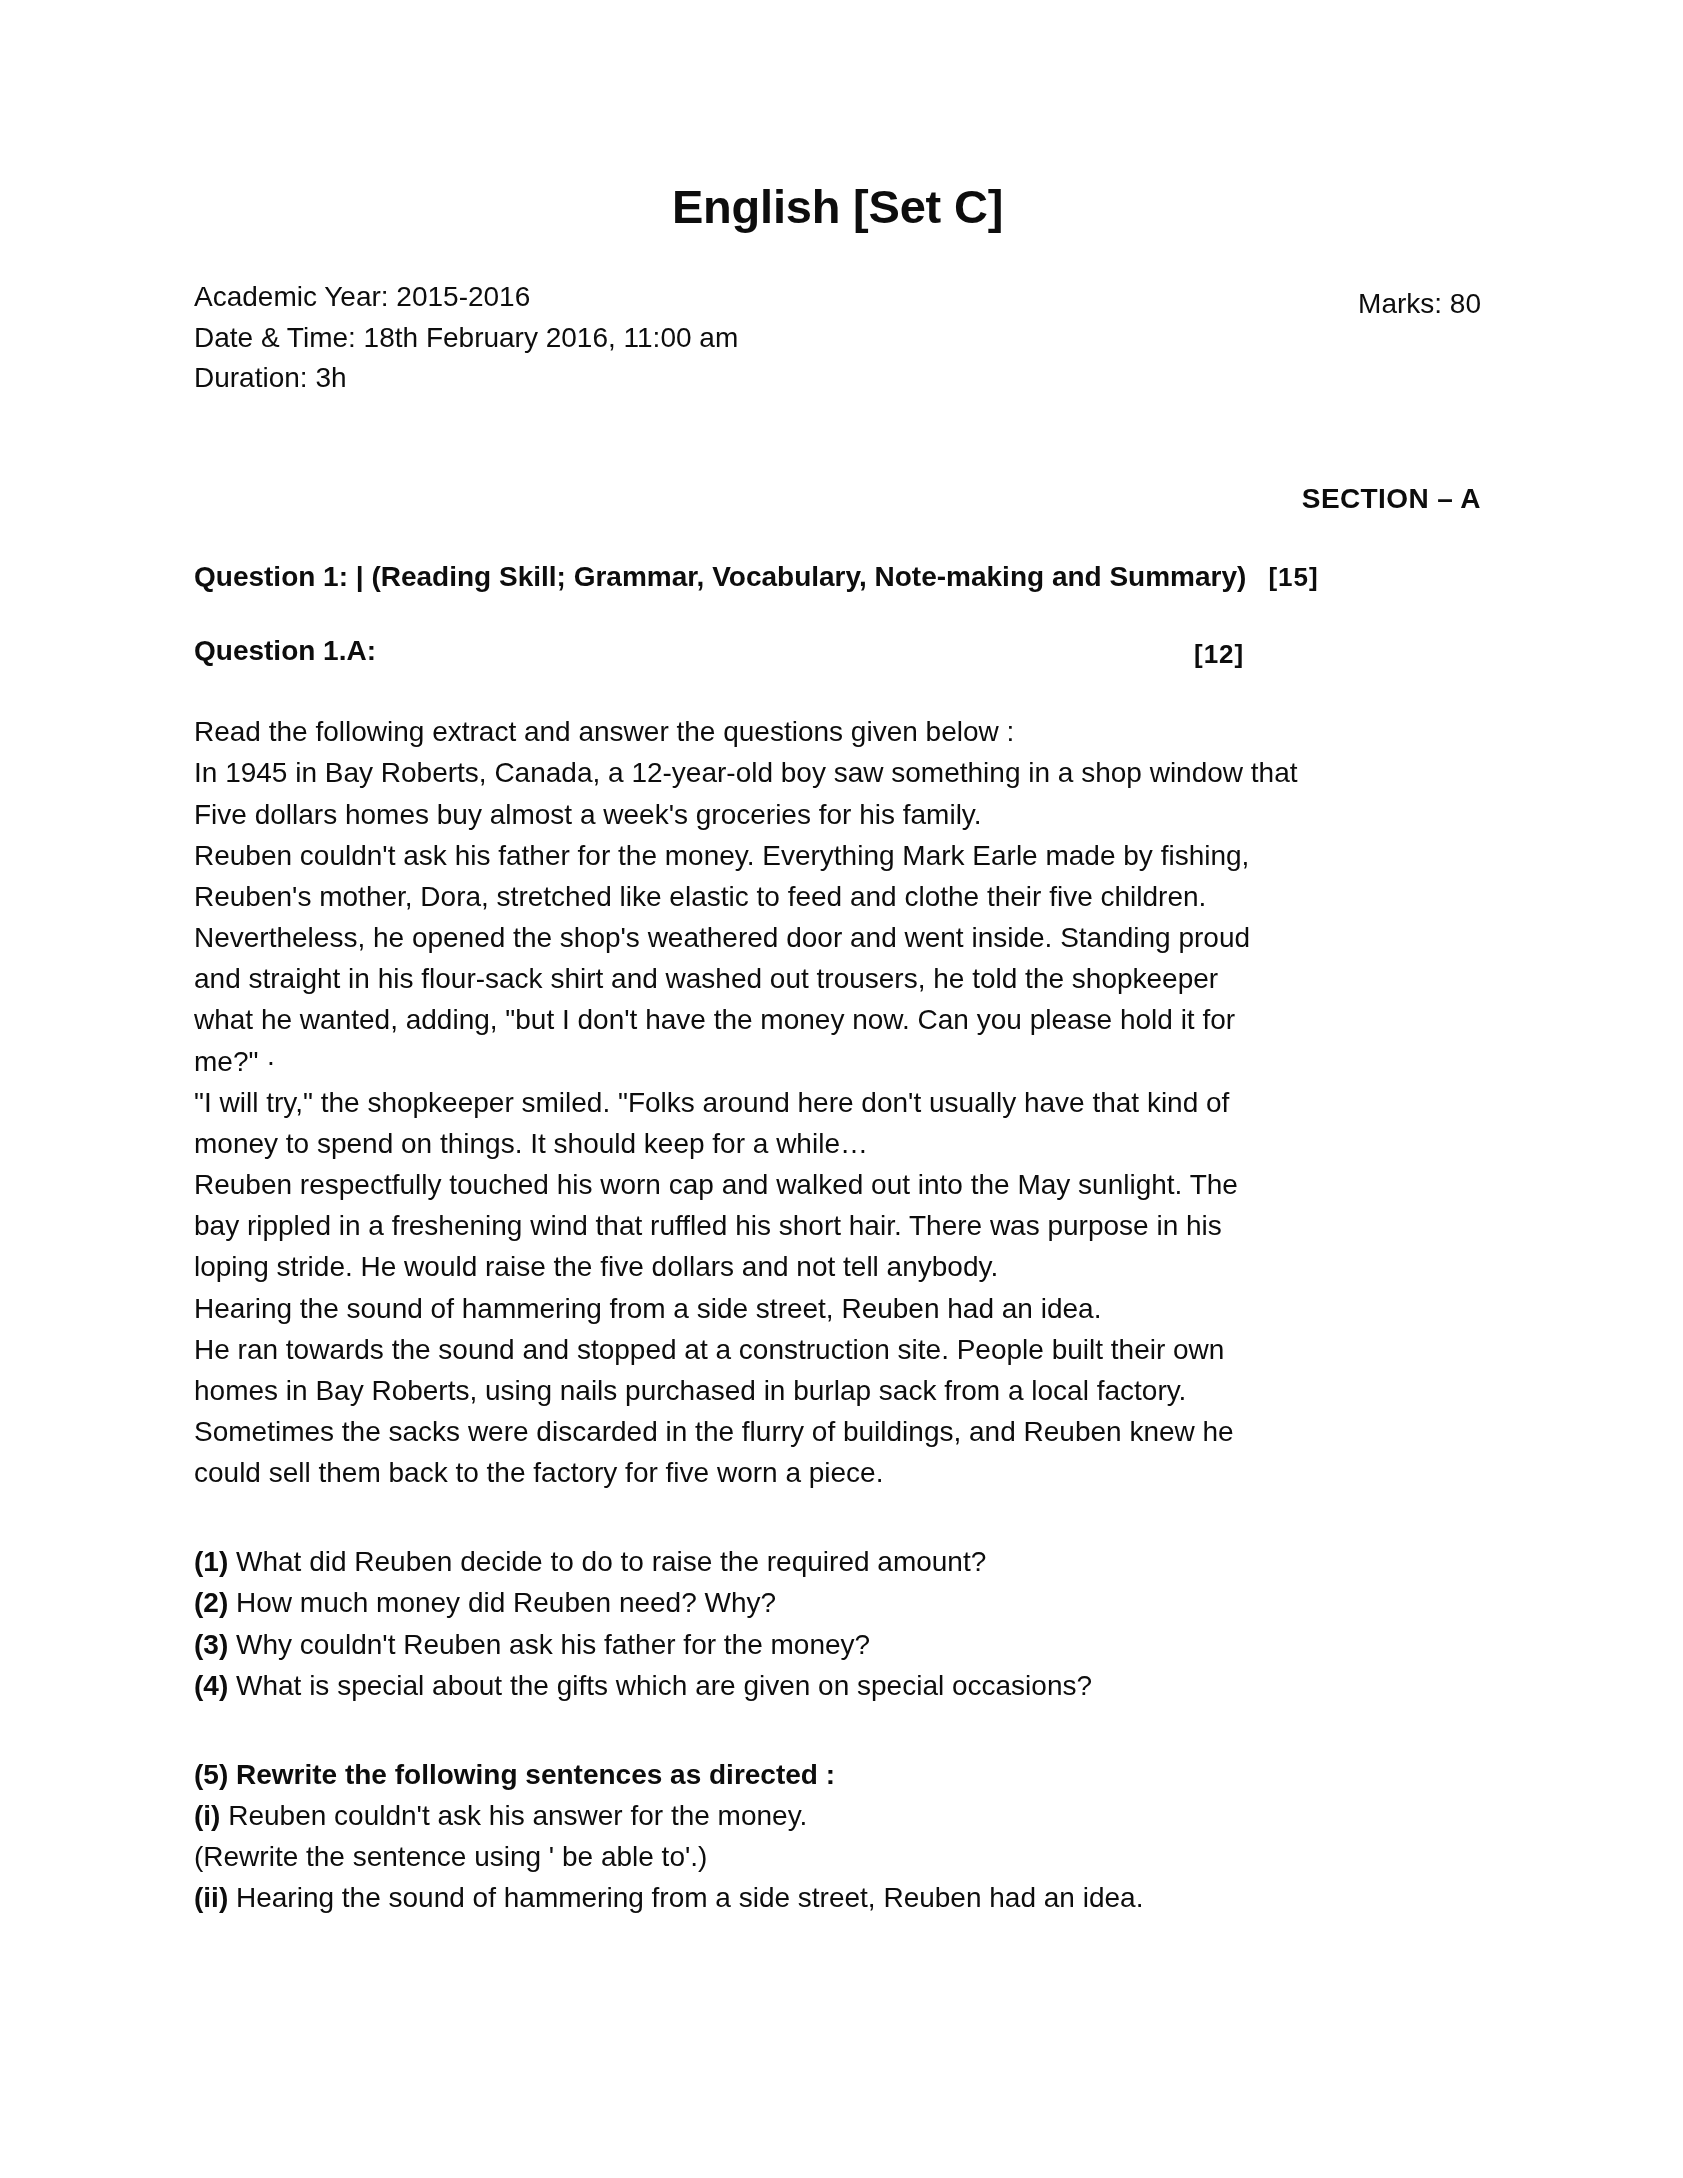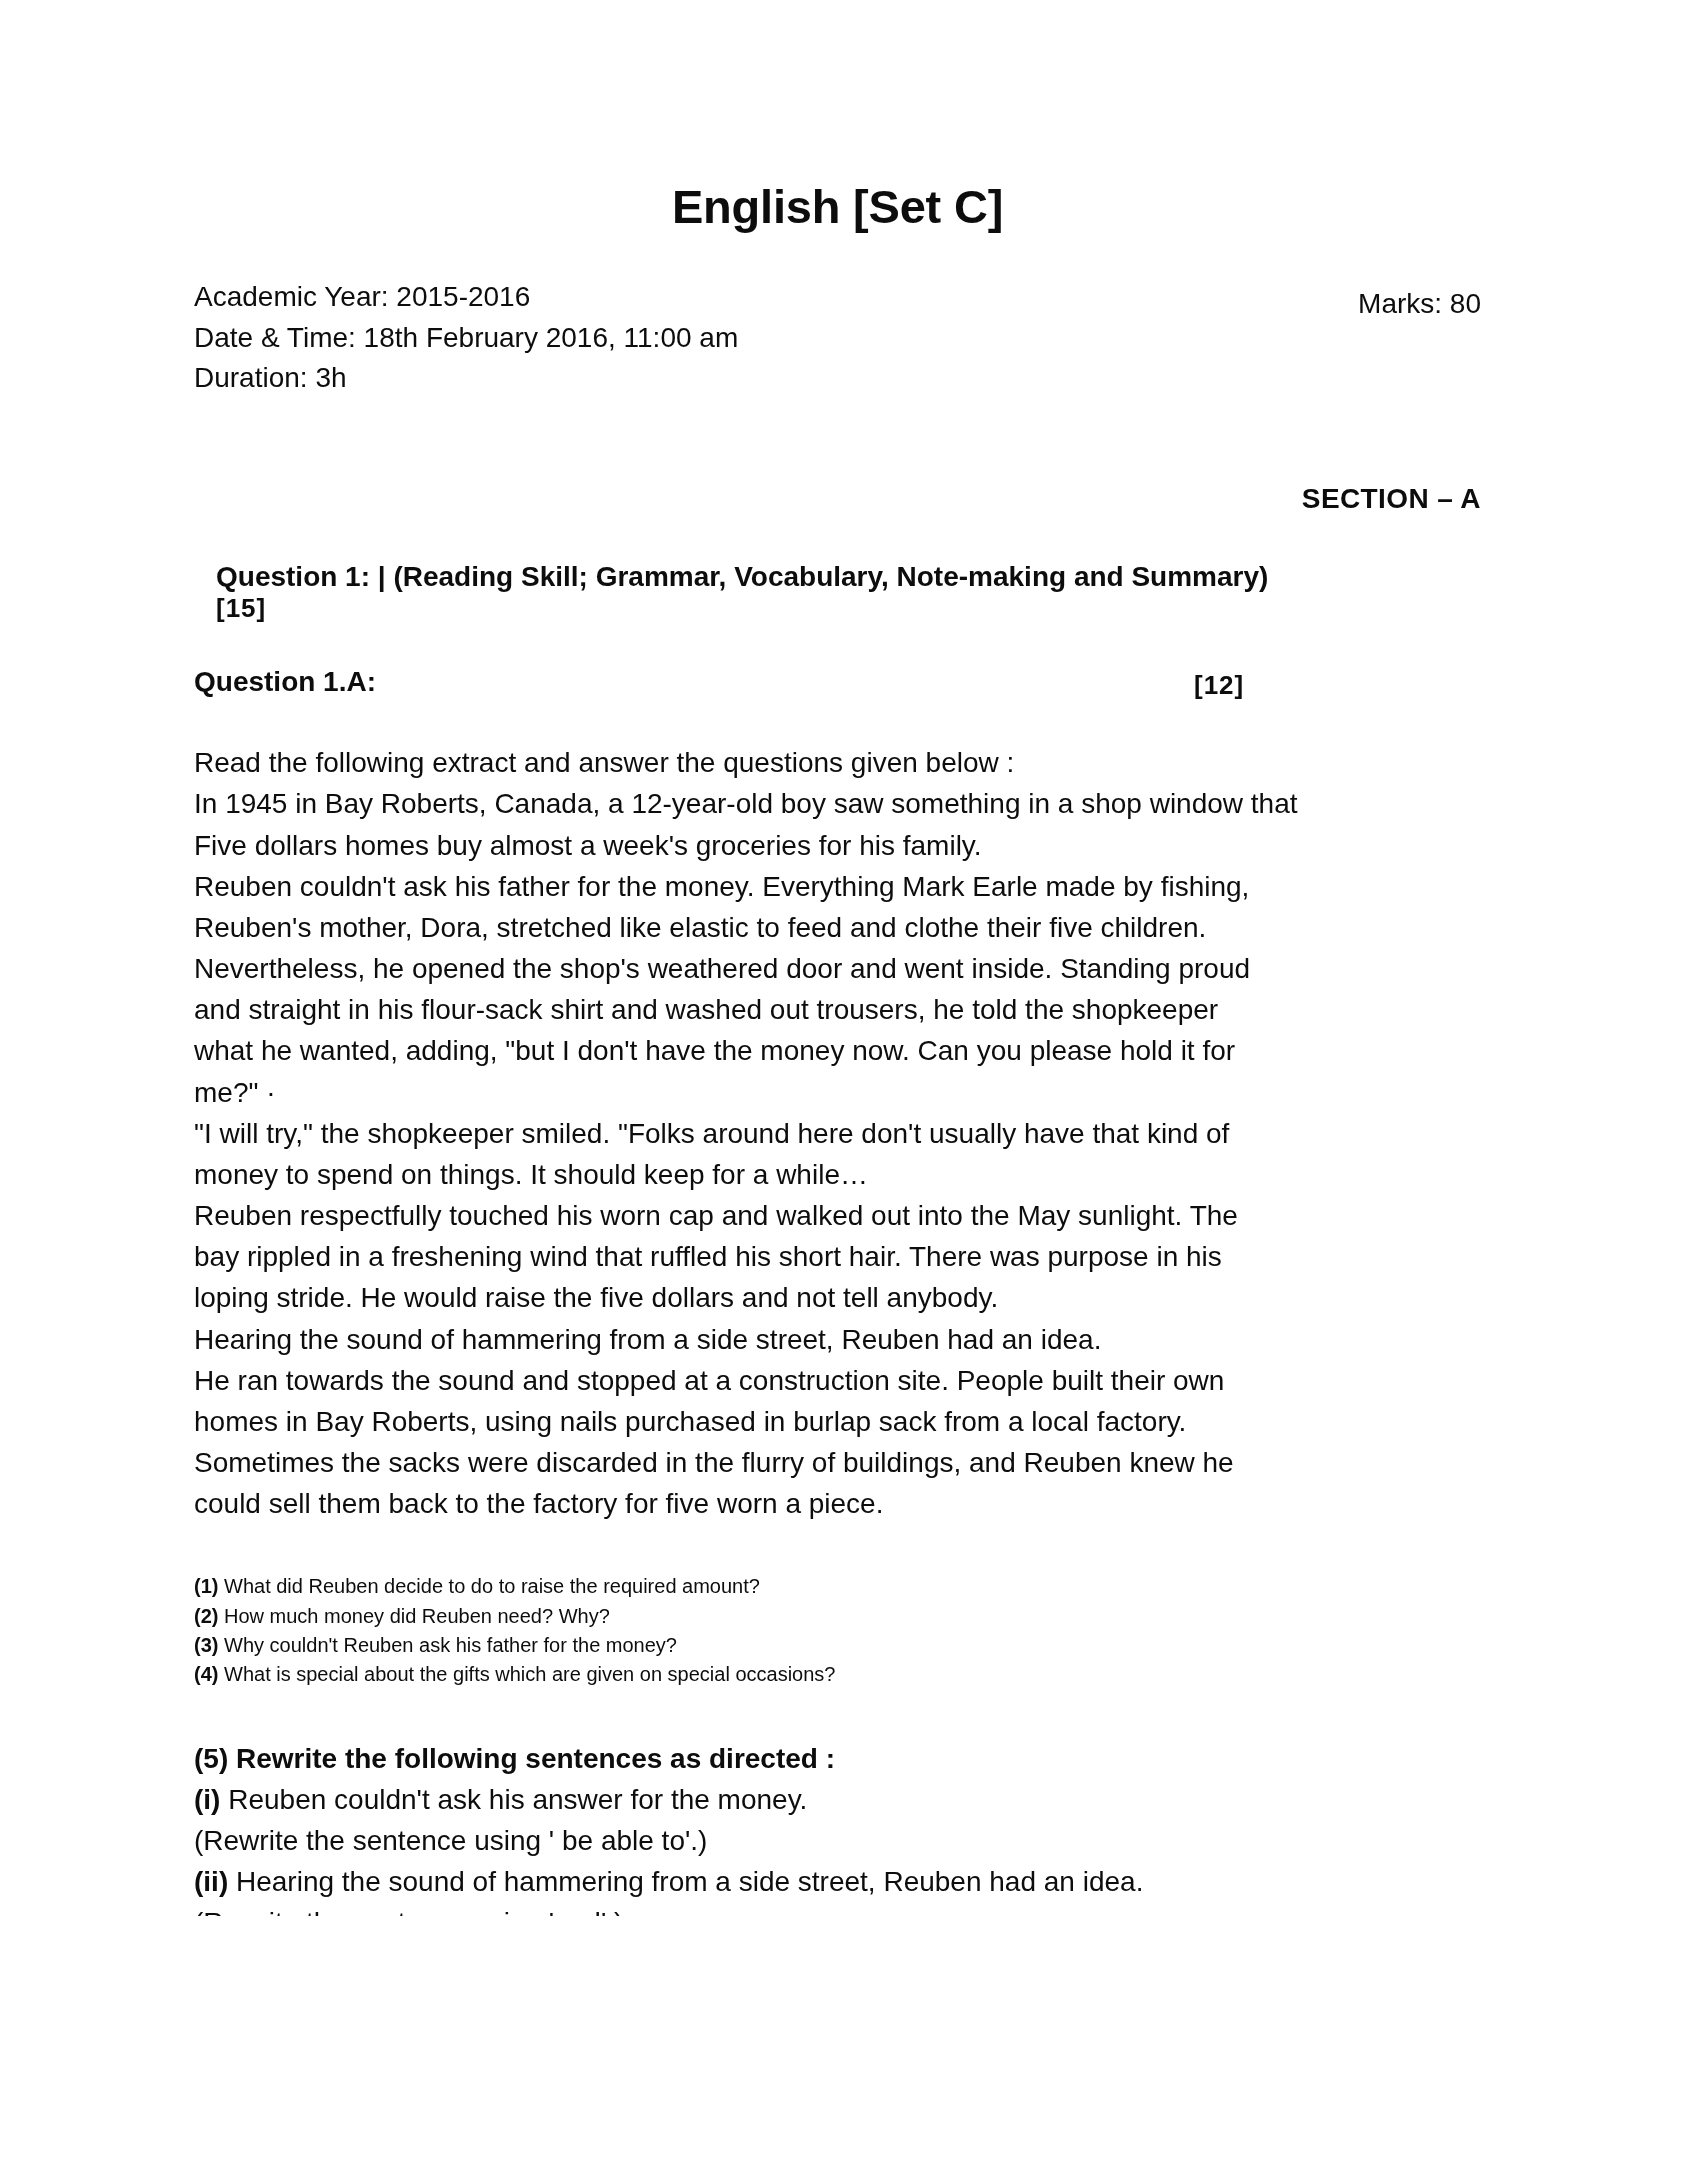--- a/index.html
+++ b/index.html
@@ -70,21 +70,20 @@
     letter-spacing: 0.4px;
   }
 
   .q-head-row {
     display: flex;
     align-items: baseline;
     font-weight: bold;
     font-size: 28px;
     margin-top: 46px;
     white-space: nowrap;
-    flex-direction: column;
   }
   .q-head-row .q-label {
     flex: 0 0 auto;
   }
   .q-head-row .q-marks {
     flex: 0 0 auto;
     margin-left: 22px;
     font-size: 26px;
     letter-spacing: 1px;
   }
@@ -113,21 +112,21 @@
     margin-top: 40px;
     font-size: 28px;
     line-height: 1.47;
   }
   .passage .line {
     white-space: nowrap;
   }
 
   .qlist {
     margin-top: 48px;
-    font-size: 20px;
+    font-size: 28px;
     line-height: 1.47;
   }
   .qlist .line {
     white-space: nowrap;
   }
   .qlist .num {
     font-weight: bold;
   }
 
   .rewrite-block {

